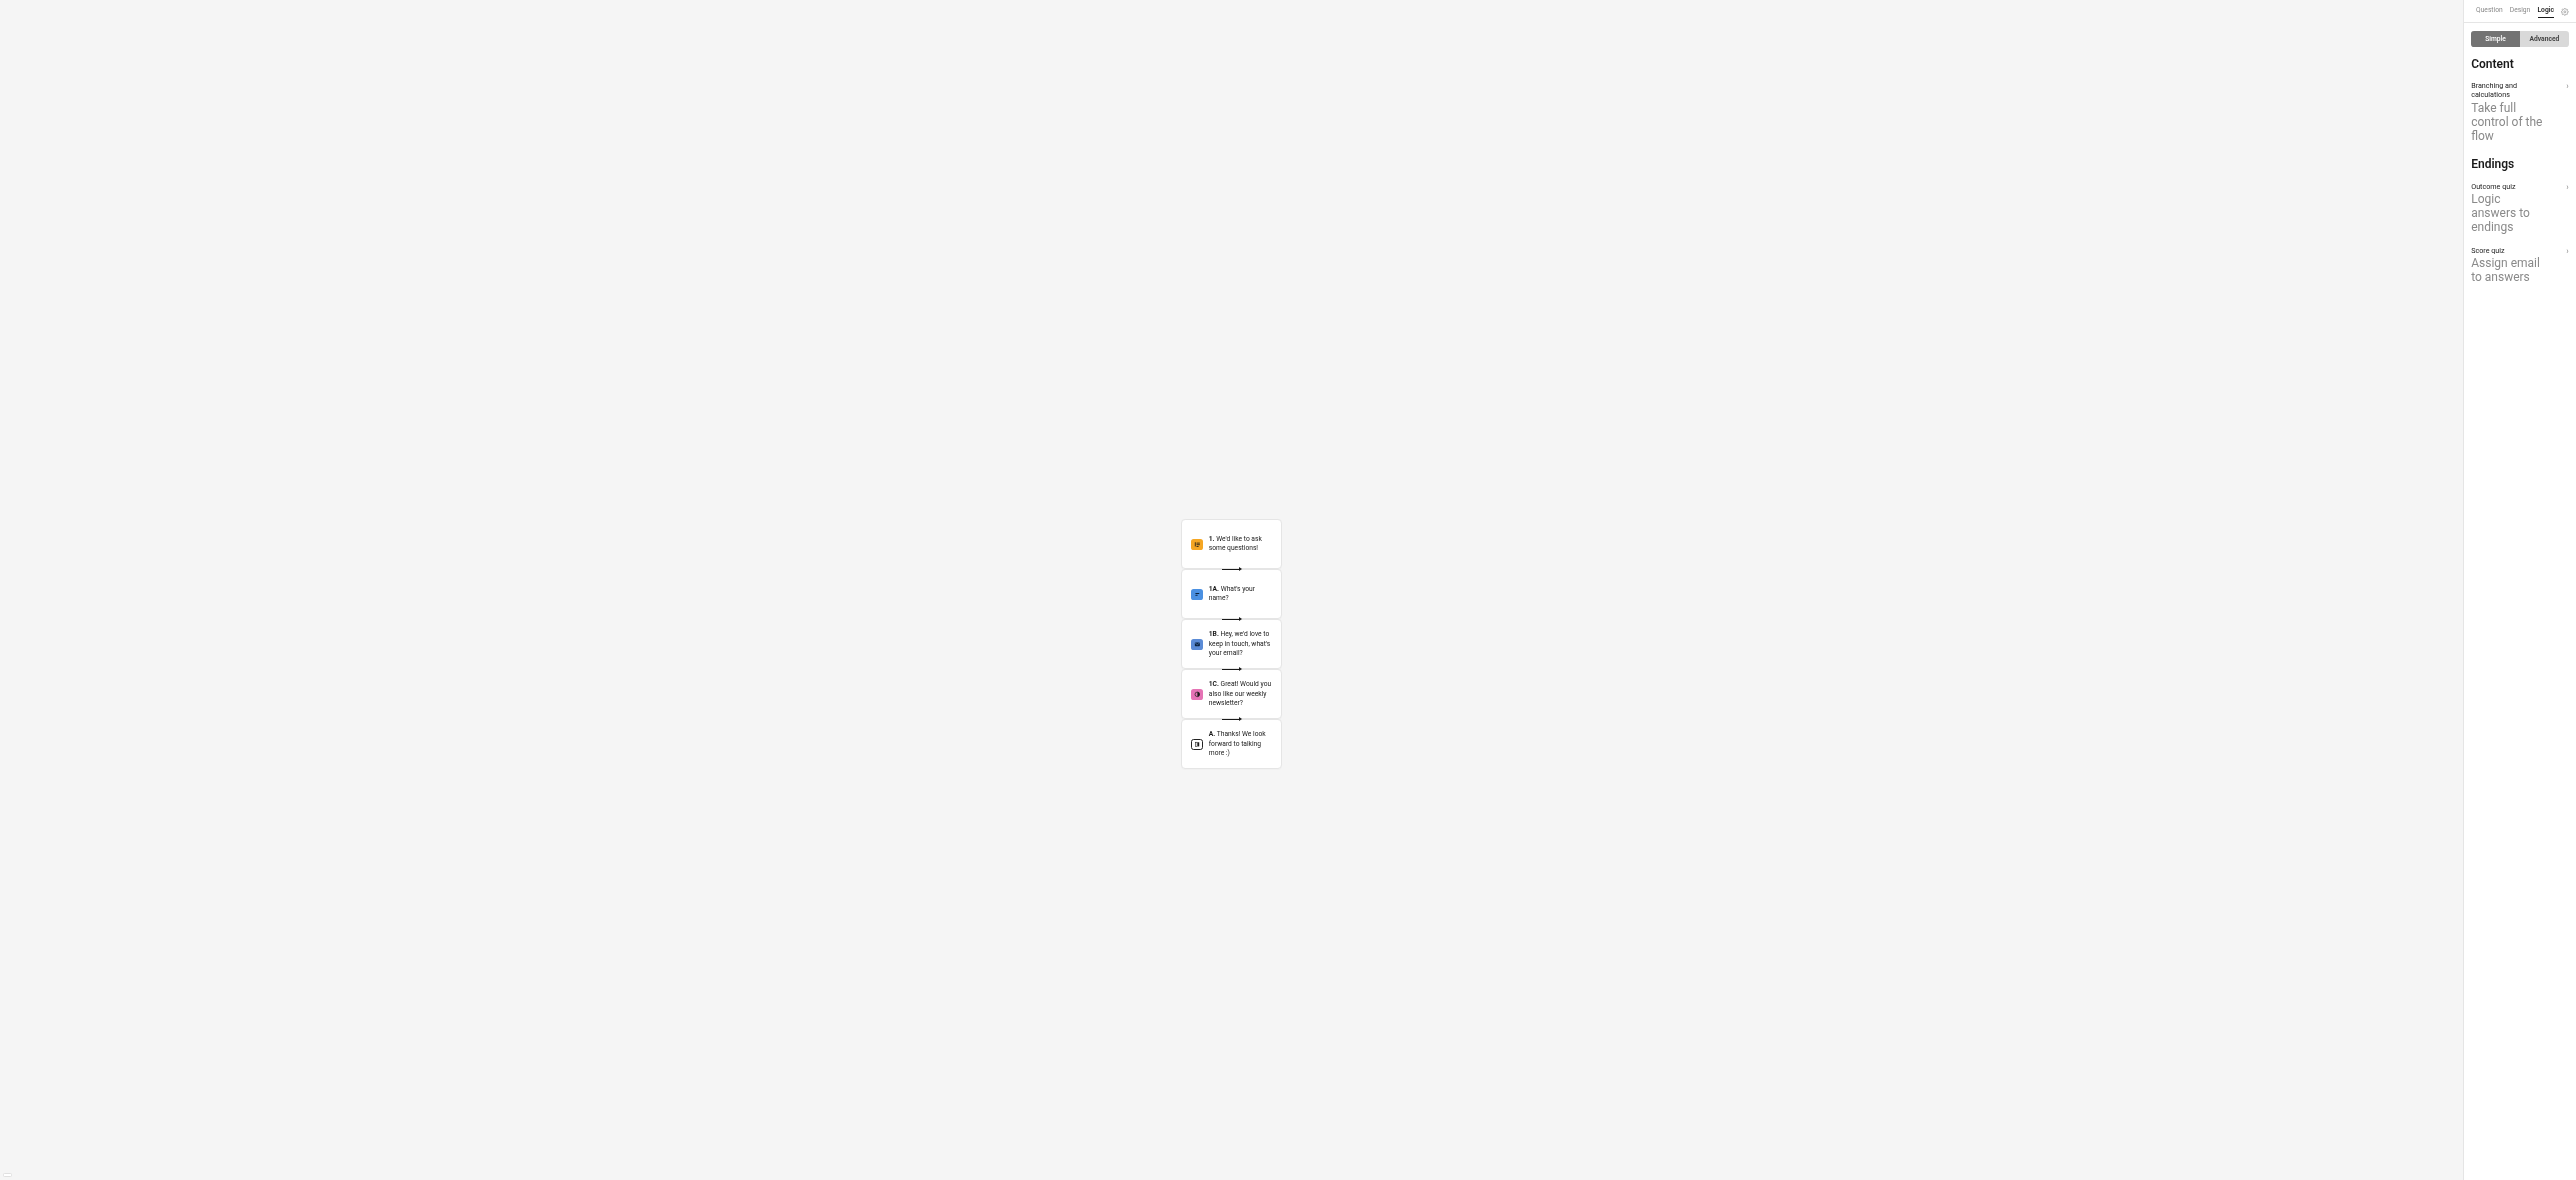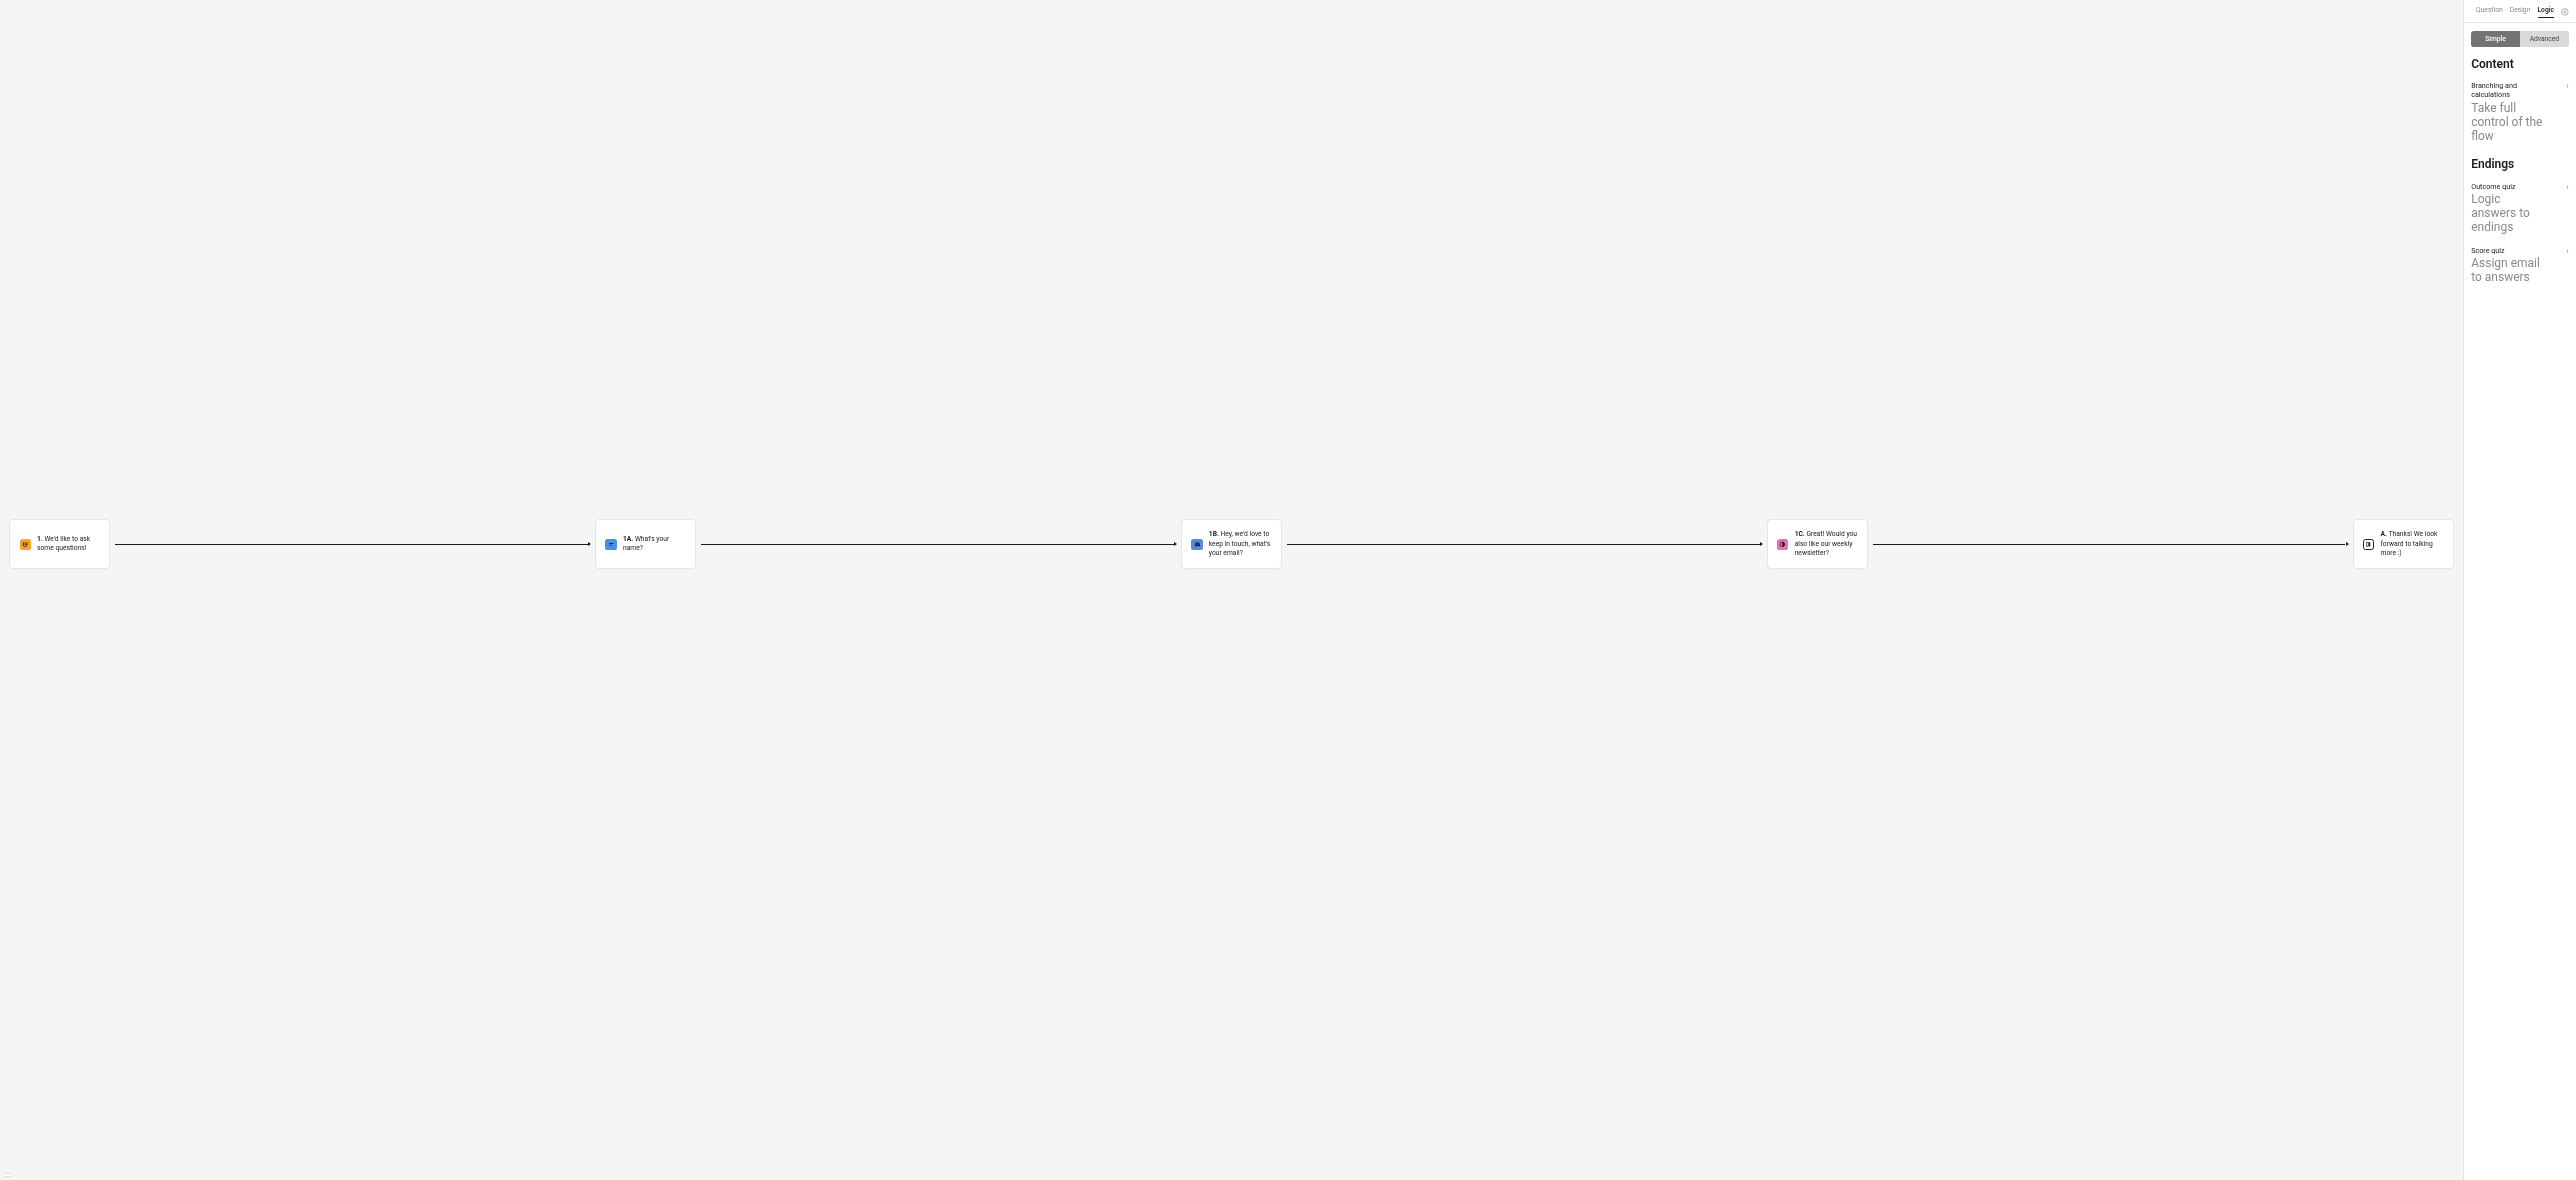--- a/index.html
+++ b/index.html
@@ -6,20 +6,21 @@
   html, body { height: 100%; font-family: -apple-system, BlinkMacSystemFont, "Segoe UI", Roboto, Helvetica, Arial, sans-serif; }
   body { display: flex; background: #f5f5f5; color: #1a1a1a; }
   .canvas { flex: 1; position: relative; overflow: hidden; }
   .flow-row {
     position: absolute;
     top: 44%;
     left: 9.3px;
     right: 9.3px;
     display: flex;
     align-items: center;
+    flex-direction: column;
   }
   .node {
     background: #fff;
     border: 0.5px solid #e5e5e5;
     border-radius: 4.1px;
     padding: 11.3px 9.3px;
     width: 101px;
     height: 50px;
     display: flex;
     align-items: center;
@@ -89,21 +90,21 @@
   .tab.active { color: #1a1a1a; font-weight: 600; border-bottom: 1px solid #1a1a1a; }
   .gear { color: #8a8a8a; cursor: pointer; display:flex; align-items:center; }
   .segment {
     display: flex;
     margin: 7.2px 7.2px 8.2px;
     background: #d9d9d9;
     border-radius: 3.1px;
     overflow: hidden;
     font-size: 6.7px;
   }
-  .segment .seg { flex:1; text-align:center; padding: 4.1px 0; cursor:pointer; color:#444; }
+  .segment .seg { flex:1; text-align:center; padding: 4.1px 0; cursor:pointer; color:#444;font-weight:bold; }
   .segment .seg.active { background:#737373; color:#fff; font-weight:500; }
   .section-title {
     padding: 2.1px 7.2px 5.2px;
     font-size: 12px;
     font-weight: 600;
     color: #1a1a1a;
   }
   .item {
     padding: 5.2px 7.2px 6.2px;
     display:flex;

